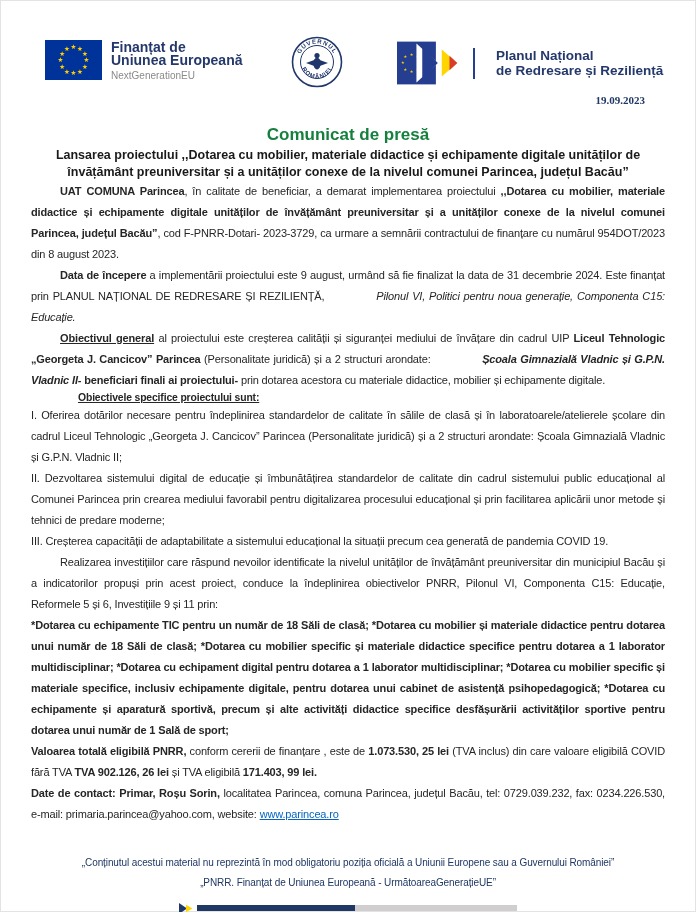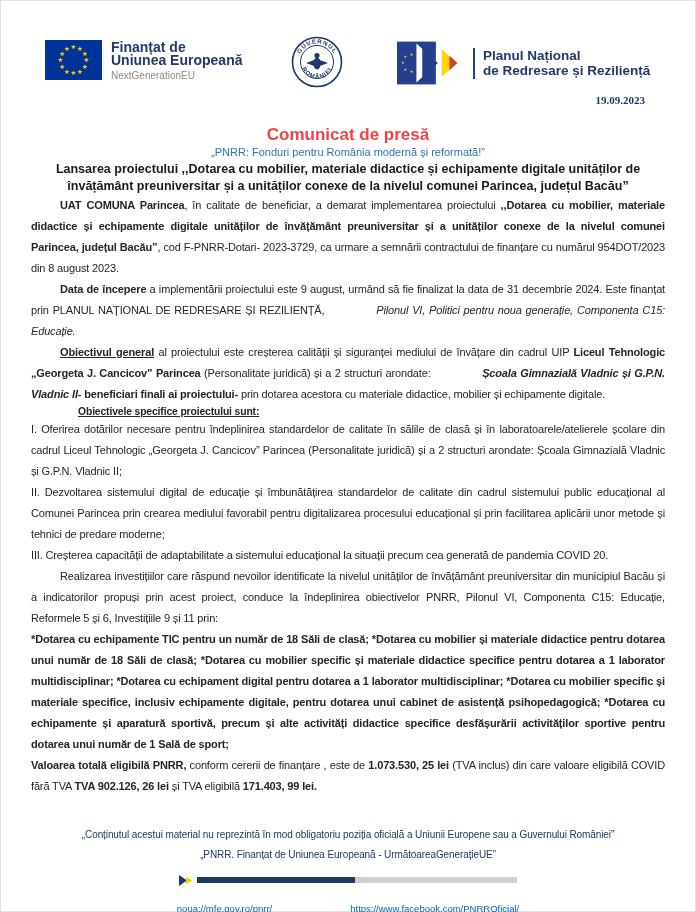--- a/index.html
+++ b/index.html
@@ -10,26 +10,26 @@
     overflow:hidden;box-shadow:inset 0 0 0 1px #e3e3e3;
   }
   
   .header{position:relative;height:88px;}
   .eu-logo{position:absolute;left:14px;top:4px;display:flex;align-items:flex-start;}
   .eu-text{margin-left:9px;padding-top:1px;}
   .eu-text .l{font-weight:bold;color:#24386B;font-size:14px;line-height:13px;}
   .eu-text .sub{color:#8a8a8a;font-size:10px;line-height:13px;margin-top:2px;}
   .seal{position:absolute;left:260px;top:0;}
   .pnrr{position:absolute;left:366px;top:4px;display:flex;align-items:center;}
-  .pnrr-text{border-left:2px solid #253E90;padding-left:8px;margin-left:6px;
+  .pnrr-text{border-left:2px solid #253E90;padding-left:21px;margin-left:6px;
     font-weight:bold;color:#24386B;font-size:13.5px;line-height:15.5px;}
   .doc-date{position:absolute;right:20px;top:58px;font-family:"Liberation Serif",serif;
     font-weight:bold;color:#1F3864;font-size:11px;text-align:center;}
   
-  .t-main{margin:0;text-align:center;color:#ef4444;font-size:17px;line-height:21px;font-weight:bold;}
+  .t-main{margin:0;text-align:center;color:#15803d;font-size:17px;line-height:21px;font-weight:bold;}
   .t-slogan{margin:0;text-align:center;color:#2E74B5;font-size:11px;line-height:14px;}
   .t-project{margin:2px 0 0;text-align:center;color:#1a1a1a;font-size:12.5px;line-height:17px;font-weight:bold;}
   
   p.body-p{margin:0;text-align:justify;font-size:11px;line-height:21px;letter-spacing:-0.15px;}
   .ind{text-indent:29px;}
   .b{font-weight:bold;}
   .i{font-style:italic;margin-left:48px;}
   .u{text-decoration:underline;}
   .p1{margin-top:10px;}
   .p2{margin-top:26px;}
@@ -125,40 +125,40 @@
       <div class="pnrr-text">
         <div>Planul Național</div>
         <div>de Redresare și Reziliență</div>
       </div>
     </div>
 
     <div class="doc-date">19.09.2023</div>
   </div>
 
   <h1 class="t-main">Comunicat de presă</h1>
-  <div class="t-slogan">„PNRR: Fonduri pentru România modernă și reformată!”</div>
   <div class="t-project">Lansarea proiectului ,,Dotarea cu mobilier, materiale didactice și echipamente digitale unităților de învățământ preuniversitar și a unităților conexe de la nivelul comunei Parincea, județul Bacău”</div>
 
   <p class="body-p ind p1"><span class="b">UAT COMUNA Parincea</span><span>, în calitate de beneficiar, a demarat implementarea proiectului </span><span class="b">,,Dotarea cu mobilier, materiale didactice și echipamente digitale unităților de învățământ preuniversitar și a unităților conexe de la nivelul comunei Parincea, județul Bacău”</span><span>, cod F-PNRR-Dotari- 2023-3729, ca urmare a semnării contractului de finanțare cu numărul 954DOT/2023 din 8 august 2023.</span></p>
 
   <p class="body-p ind p2"><span class="b">Data de începere</span><span> a implementării proiectului este 9 august, urmând să fie finalizat la data de 31 decembrie 2024. Este finanțat prin PLANUL NAȚIONAL DE REDRESARE ȘI REZILIENȚĂ, </span><span class="i">Pilonul VI, Politici pentru noua generație, Componenta C15: Educație.</span></p>
 
   <p class="body-p ind p3"><span class="b u">Obiectivul general</span><span> al proiectului este creșterea calității și siguranței mediului de învățare din cadrul UIP </span><span class="b">Liceul Tehnologic „Georgeta J. Cancicov” Parincea</span><span> (Personalitate juridică) și a 2 structuri arondate: </span><span class="b i">Școala Gimnazială Vladnic și G.P.N. Vladnic II-</span><span class="b"> beneficiari finali ai proiectului-</span><span> prin dotarea acestora cu materiale didactice, mobilier și echipamente digitale.</span></p>
 
   <p class="obj-head"><span class="b u">Obiectivele specifice proiectului sunt:</span></p>
 
   <p class="body-p">I. Oferirea dotărilor necesare pentru îndeplinirea standardelor de calitate în sălile de clasă și în laboratoarele/atelierele școlare din cadrul Liceul Tehnologic „Georgeta J. Cancicov” Parincea (Personalitate juridică) și a 2 structuri arondate: Școala Gimnazială Vladnic și G.P.N. Vladnic II;</p>
   <p class="body-p">II. Dezvoltarea sistemului digital de educație și îmbunătățirea standardelor de calitate din cadrul sistemului public educațional al Comunei Parincea prin crearea mediului favorabil pentru digitalizarea procesului educațional și prin facilitarea aplicării unor metode și tehnici de predare moderne;</p>
-  <p class="body-p">III. Creșterea capacității de adaptabilitate a sistemului educațional la situații precum cea generată de pandemia COVID 20.</p>
+  <p class="body-p">III. Creșterea capacității de adaptabilitate a sistemului educațional la situații precum cea generată de pandemia COVID 19.</p>
 
   <p class="body-p ind p4">Realizarea investițiilor care răspund nevoilor identificate la nivelul unităților de învățământ preuniversitar din municipiul Bacău și a indicatorilor propuși prin acest proiect, conduce la îndeplinirea obiectivelor PNRR, Pilonul VI, Componenta C15: Educație, Reformele 5 și 6, Investițiile 9 și 11 prin:</p>
   <p class="body-p b">*Dotarea cu echipamente TIC pentru un număr de 18 Săli de clasă; *Dotarea cu mobilier și materiale didactice pentru dotarea unui număr de 18 Săli de clasă; *Dotarea cu mobilier specific și materiale didactice specifice pentru dotarea a 1 laborator multidisciplinar; *Dotarea cu echipament digital pentru dotarea a 1 laborator multidisciplinar; *Dotarea cu mobilier specific și materiale specifice, inclusiv echipamente digitale, pentru dotarea unui cabinet de asistență psihopedagogică; *Dotarea cu echipamente și aparatură sportivă, precum și alte activități didactice specifice desfășurării activităților sportive pentru dotarea unui număr de 1 Sală de sport;</p>
 
   <p class="body-p p5"><span class="b">Valoarea totală eligibilă PNRR,</span><span> conform cererii de finanțare , este de </span><span class="b">1.073.530, 25 lei</span><span> (TVA inclus) din care valoare eligibilă COVID fără TVA </span><span class="b"> TVA  902.126, 26 lei</span><span> și TVA eligibilă </span><span class="b">171.403, 99 lei.</span></p>
 
+  <p class="body-p p6"><span class="b">Date de contact: Primar, Roșu Sorin,</span><span> localitatea Parincea, comuna Parincea, județul Bacău, tel: 0729.039.232, fax: 0234.226.530, e-mail: primaria.parincea@yahoo.com, website: </span><a class="doclink">www.parincea.ro</a></p>
 
   <p class="fq fq1">„Conținutul acestui material nu reprezintă în mod obligatoriu poziția oficială a Uniunii Europene sau a Guvernului României”</p>
   <p class="fq fq2">„PNRR. Finanțat de Uniunea Europeană - UrmătoareaGenerațieUE”</p>
 
   <div class="bar-row">
     <svg width="18" height="11" viewBox="0 0 18 11">
       <polygon points="0,0 8,5.5 0,11" fill="#1F3864"></polygon>
       <polygon points="7,1.8 13.5,5.5 7,9.2" fill="#FFD500"></polygon>
     </svg>
     <div class="bar-navy"></div>

